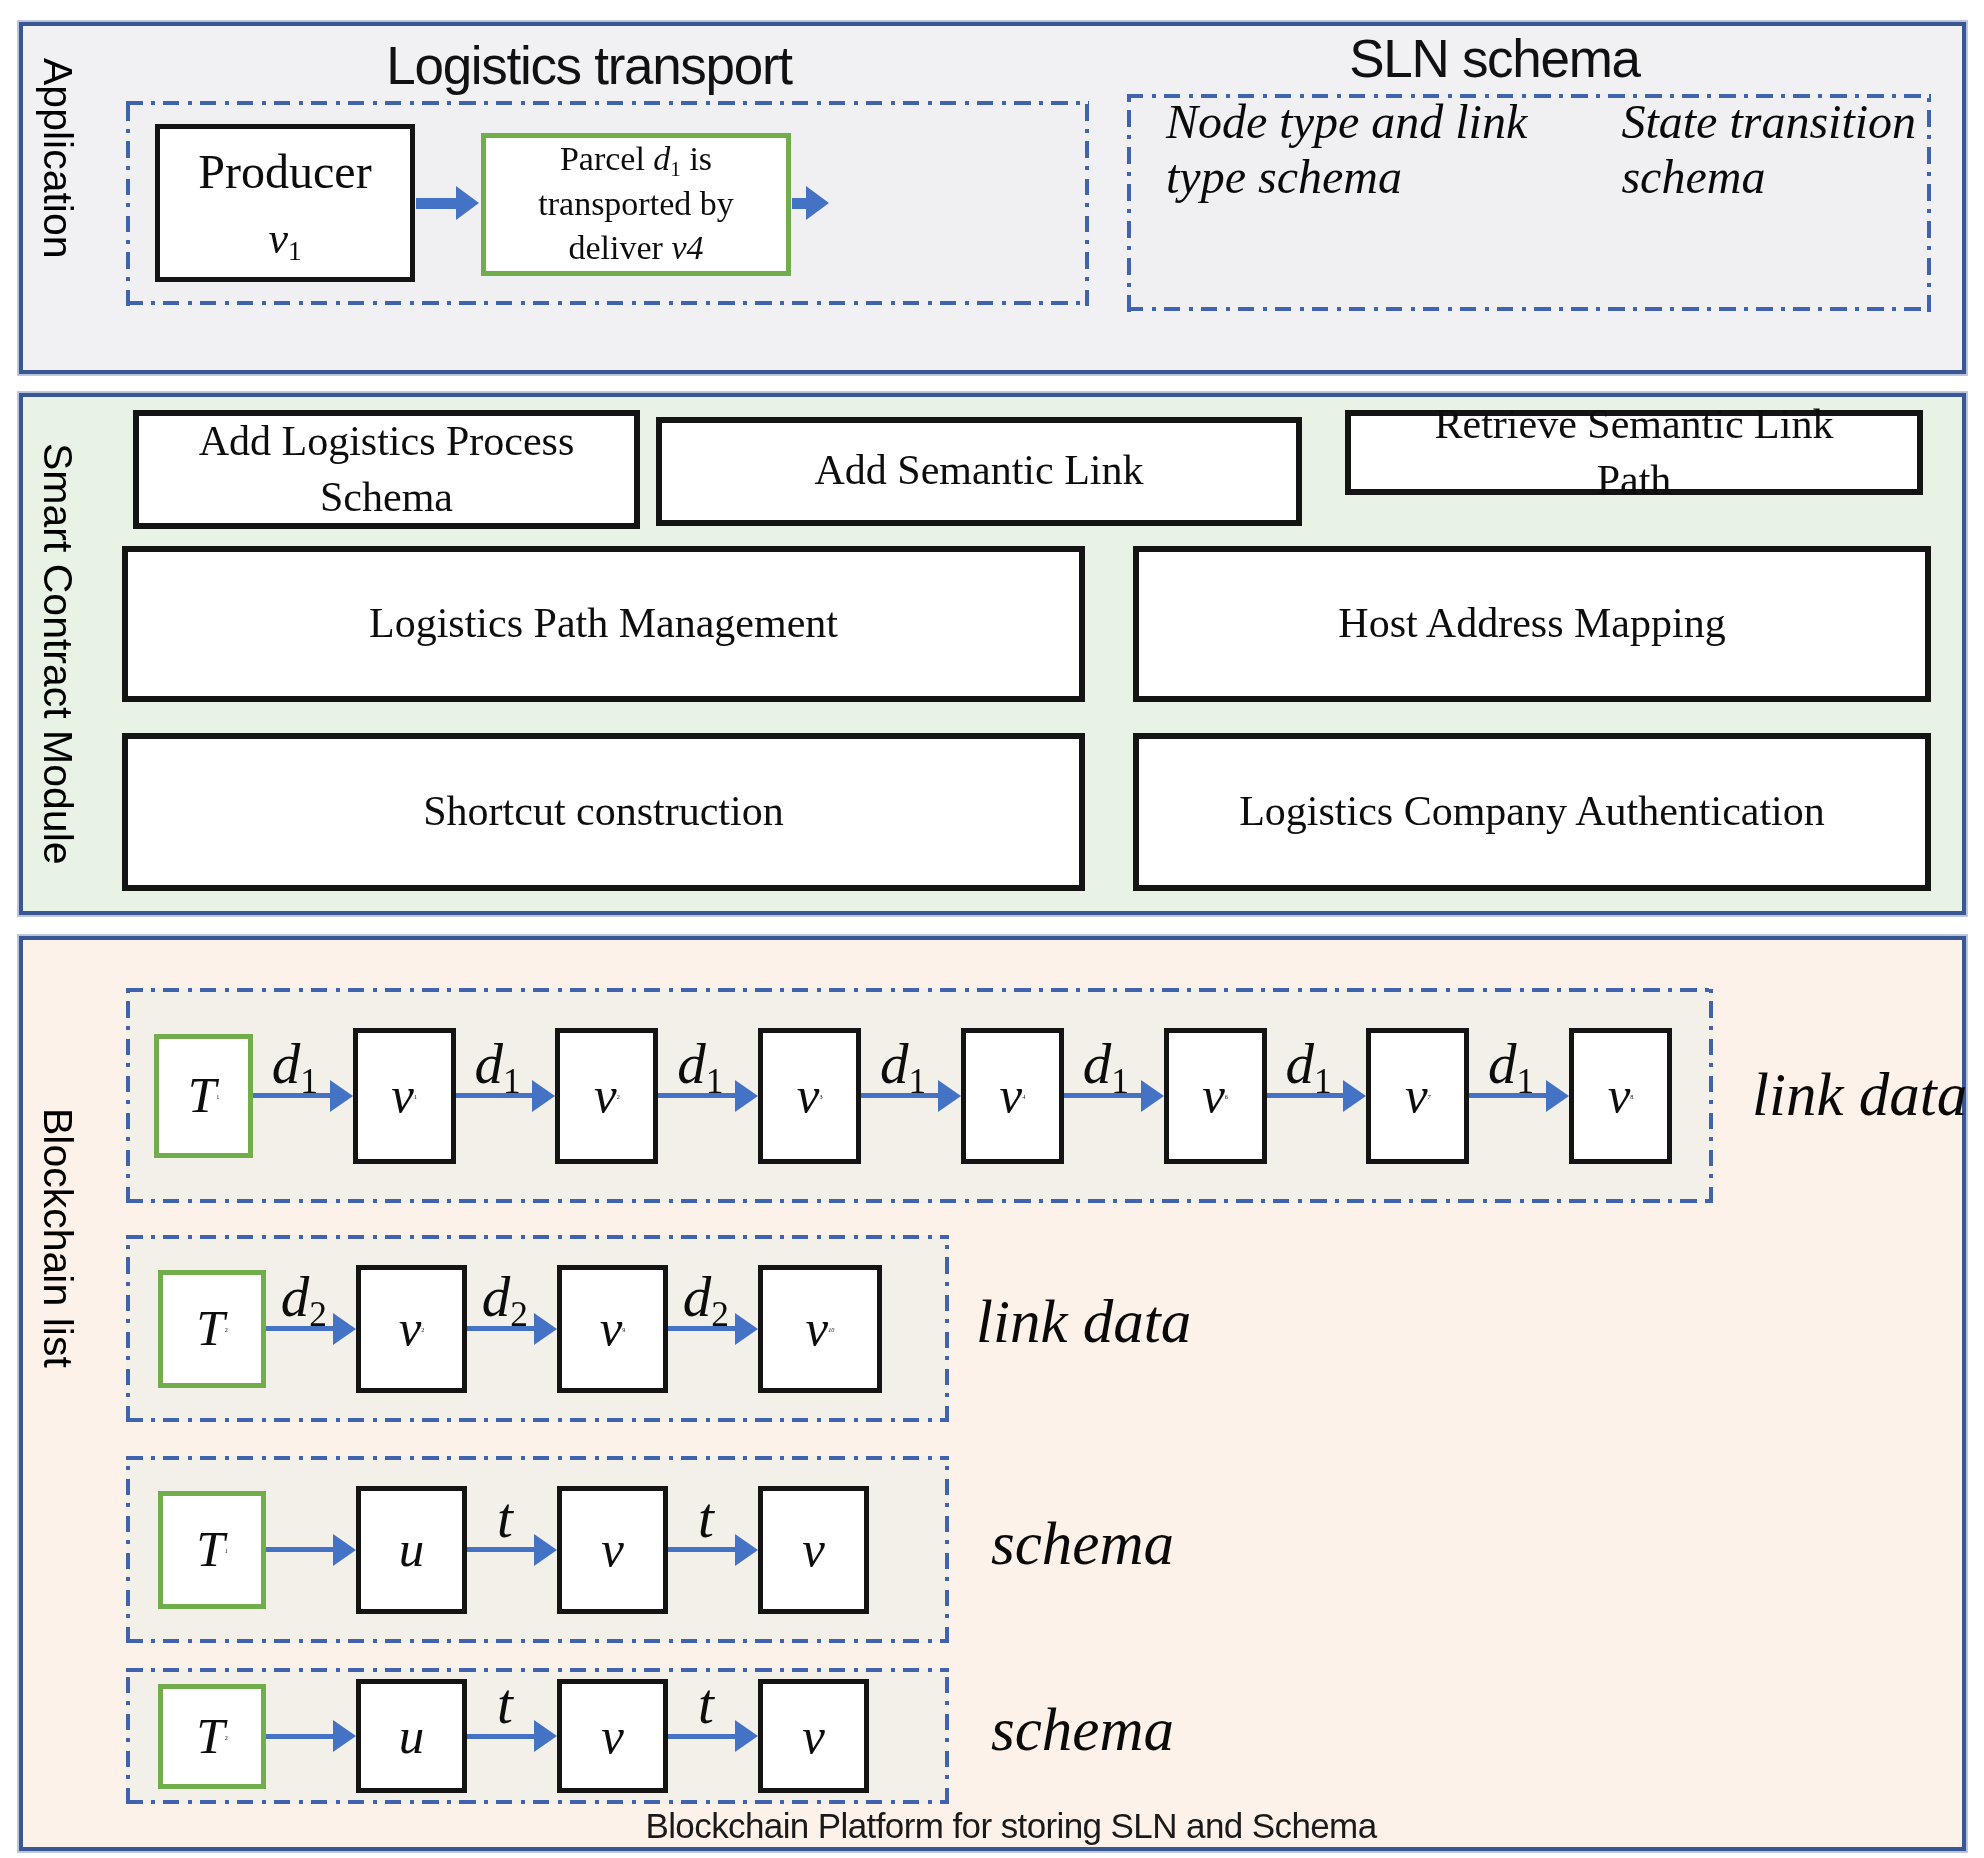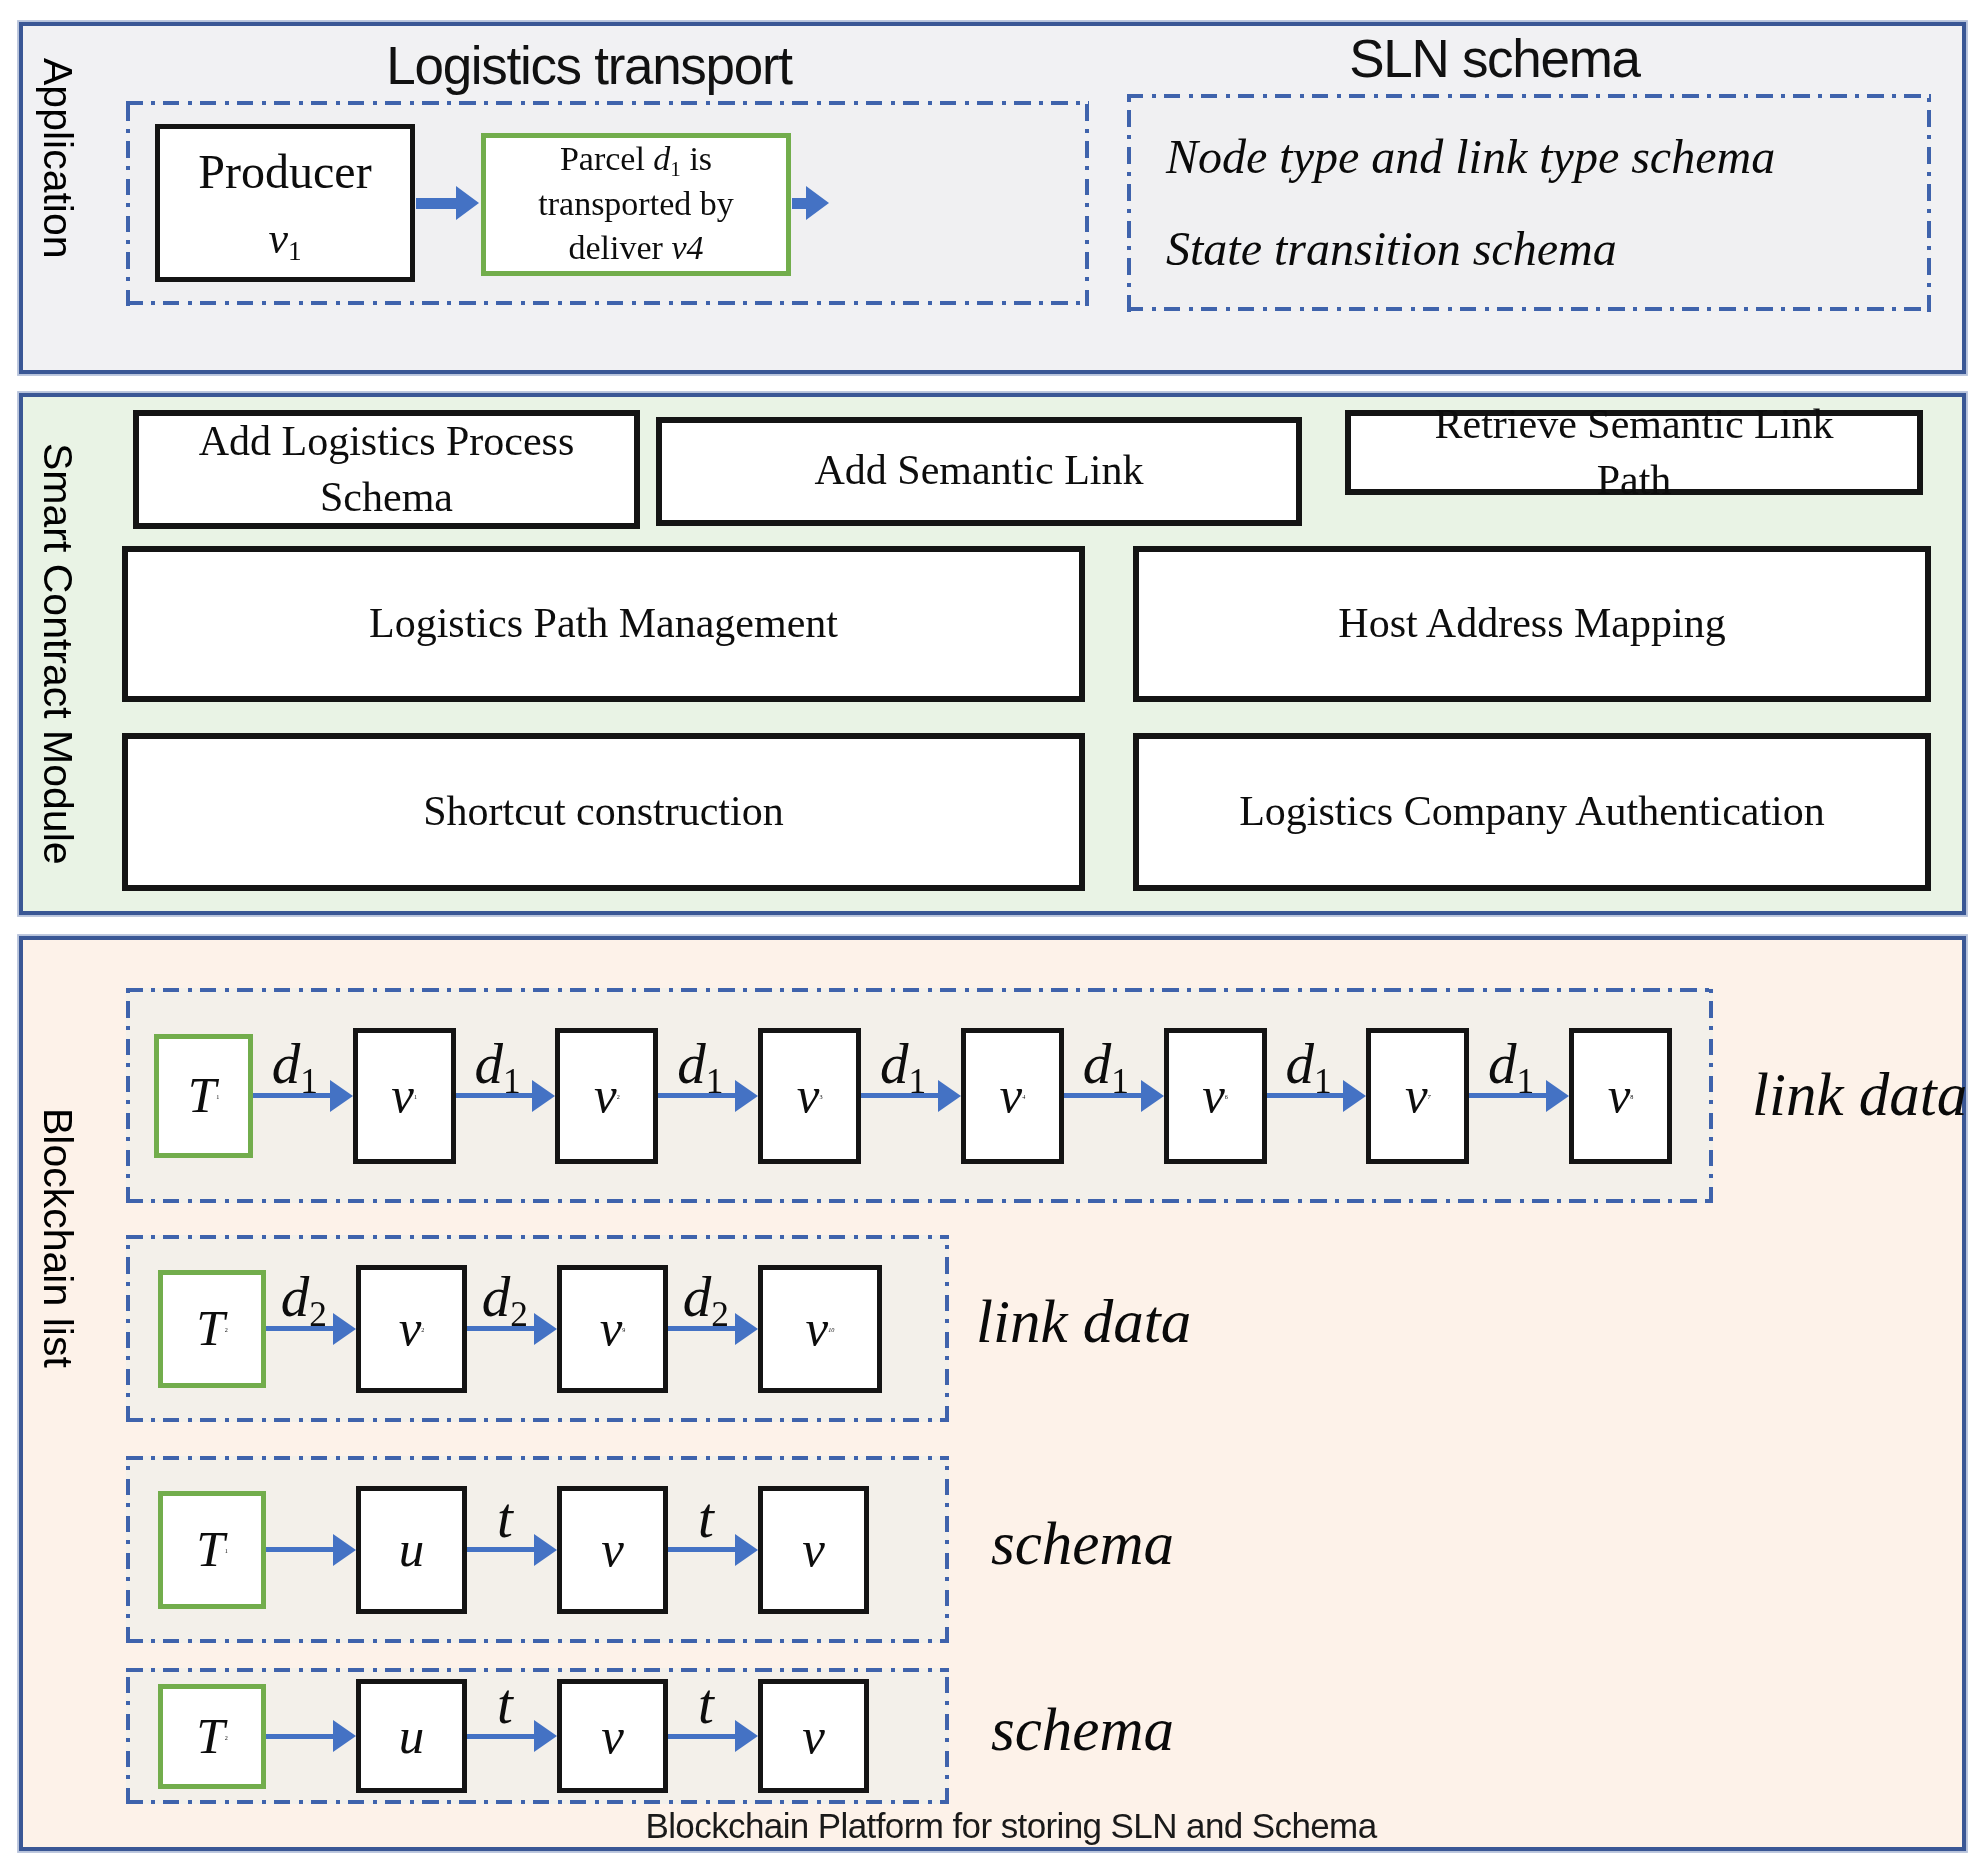--- a/index.html
+++ b/index.html
@@ -30,21 +30,21 @@
     background-image:
       repeating-linear-gradient(90deg,var(--dash,#3f63ac) 0 16.5px,transparent 16.5px 25px,var(--dash,#3f63ac) 25px 29px,transparent 29px 37px),
       repeating-linear-gradient(90deg,var(--dash,#3f63ac) 0 16.5px,transparent 16.5px 25px,var(--dash,#3f63ac) 25px 29px,transparent 29px 37px),
       repeating-linear-gradient(0deg,var(--dash,#3f63ac) 0 16.5px,transparent 16.5px 25px,var(--dash,#3f63ac) 25px 29px,transparent 29px 37px),
       repeating-linear-gradient(0deg,var(--dash,#3f63ac) 0 16.5px,transparent 16.5px 25px,var(--dash,#3f63ac) 25px 29px,transparent 29px 37px);
     background-size:100% 4.4px,100% 4.4px,4.4px 100%,4.4px 100%;
     background-position:0 0,0 100%,0 0,100% 0;background-repeat:no-repeat;}
   .p1 .dashdot{--dd-bg:#f0f0f2;}
 
   .flowbox{left:103px;top:75px;width:963px;height:205px;}
-  .slnbox{left:1104px;top:68px;width:804px;height:218px;display:flex;flex-direction:column;
+  .slnbox{left:1104px;top:68px;width:804px;height:218px;display:flex;flex-direction:row;
           justify-content:center;gap:37px;padding-left:39px;}
   .slnline{font-style:italic;font-size:48px;color:#0a0a0a;}
 
   
   .nbox{box-sizing:border-box;background:#fff;border:5.7px solid var(--box-border,#141414);
         display:flex;align-items:center;justify-content:center;flex:0 0 auto;}
   .nbox.green{border-color:var(--green,#72ad4c);}
 
   .app-node{position:absolute;flex-direction:column;text-align:right;}
   .producer{left:29px;top:23px;width:260px;height:158px;gap:17.7px;}

